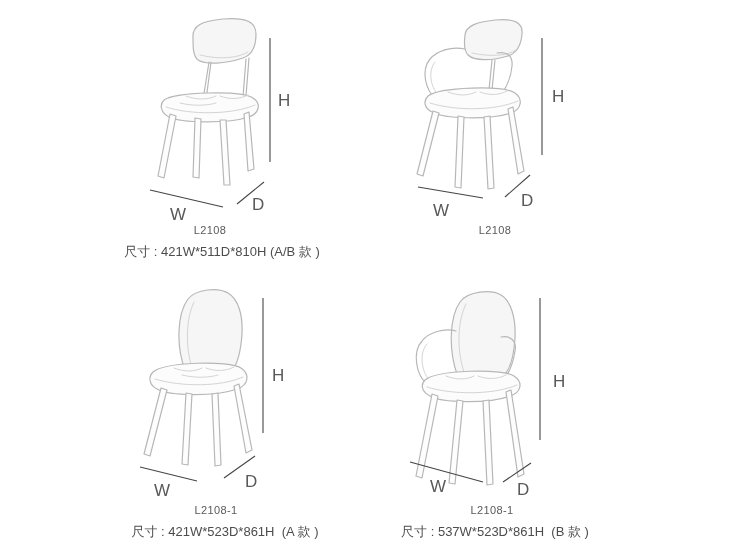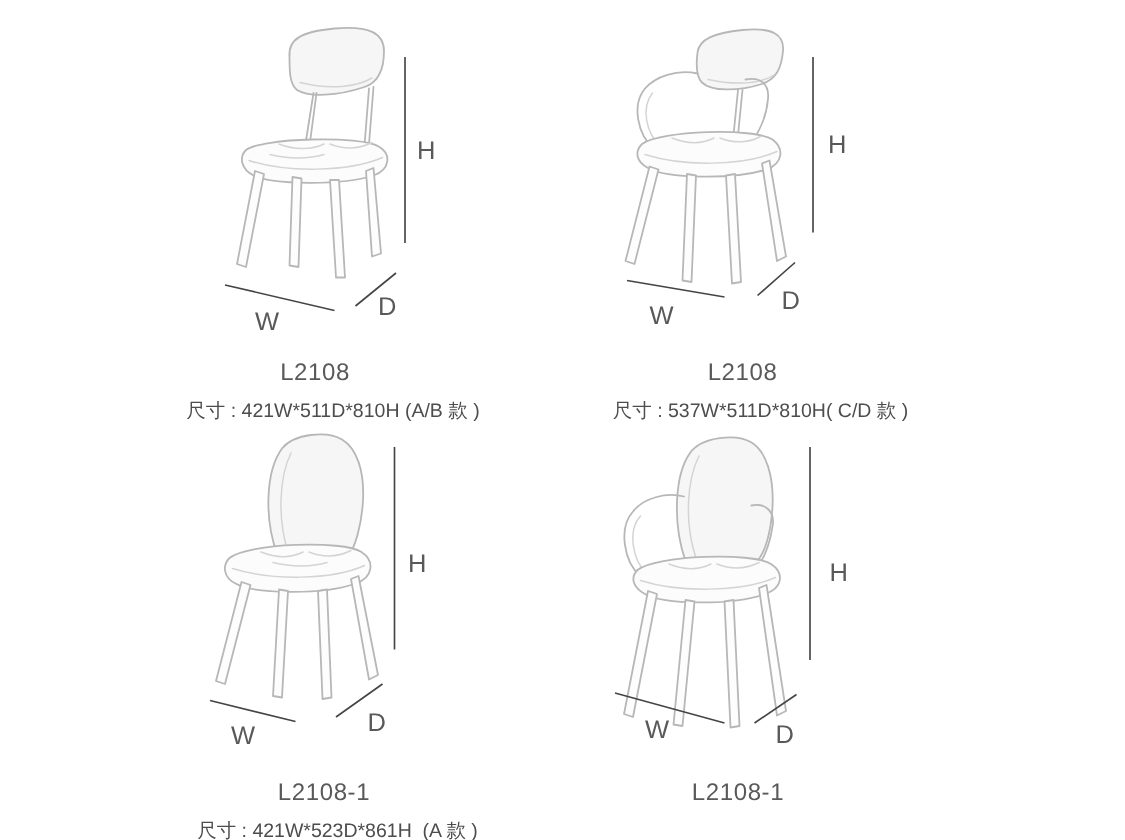--- a/index.html
+++ b/index.html
@@ -13,21 +13,21 @@
   .cell-bl{left:66px;top:288px;}
   .cell-br{left:342px;top:288px;}
   svg.diagram{display:block;width:300px;height:216px;}
   .sketch{stroke:#b7b7b7;fill:none;stroke-width:1.2;stroke-linecap:round;stroke-linejoin:round;}
   .panel{fill:#f6f6f6;}
   .seat{fill:#fcfcfc;}
   .leg{fill:#fdfdfd;}
   .faint{stroke:#d4d4d4;stroke-width:1;}
   .dim{stroke:#454545;stroke-width:1.1;fill:none;}
   .dim-label{fill:#595959;font-size:17px;font-family:"Liberation Sans","DejaVu Sans",sans-serif;}
-  .model{font-size:16px;color:#595959;letter-spacing:.4px;margin-top:16px;}
+  .model{font-size:11px;color:#595959;letter-spacing:.4px;margin-top:0;}
   .spec{font-size:13px;color:#4d4d4d;margin-top:7px;white-space:pre;}
   .cell-tl .spec{transform:translateX(12px);}
   .cell-tr .spec{transform:translateX(12px);}
   .cell-bl .spec{transform:translateX(9px);}
   .cell-br .spec{transform:translateX(3px);}
 </style>
 </head>
 <body>
 
 <div class="canvas">
@@ -90,21 +90,20 @@
       <g>
         <path class="dim" d="M197,30 L197,147"></path>
         <text class="dim-label" x="207" y="94">H</text>
         <path class="dim" d="M73,179 L138,190"></path>
         <text class="dim-label" x="96" y="208" text-anchor="middle">W</text>
         <path class="dim" d="M160,189 L185,167"></path>
         <text class="dim-label" x="176" y="198">D</text>
       </g>
     </svg>
     <div class="model">L2108</div>
-    <div class="spec">尺寸 : 537W*511D*810H( C/D 款 )</div>
   </section>
 
   <section class="cell cell-bl">
     <svg class="diagram" viewBox="0 0 300 216">
       <g>
 
         <path class="sketch panel" d="M119,82 C110,58 111,26 122,11 C130,1 152,-1 162,5 C172,11 177,26 176,46 C175,62 171,77 165,85 C150,90 130,88 119,82 Z"></path>
         <path class="sketch faint" d="M126,80 C119,58 120,30 128,14"></path>
 
         <path class="sketch seat" d="M87,84 C99,74 163,72 175,80 C184,86 183,97 171,101 C149,109 103,108 91,101 C83,97 82,89 87,84 Z"></path>
@@ -153,15 +152,16 @@
       <g>
         <path class="dim" d="M198,10 L198,152"></path>
         <text class="dim-label" x="211" y="99">H</text>
         <path class="dim" d="M68,174 L141,194"></path>
         <text class="dim-label" x="96" y="204" text-anchor="middle">W</text>
         <path class="dim" d="M161,194 L189,175"></path>
         <text class="dim-label" x="175" y="207">D</text>
       </g>
     </svg>
     <div class="model">L2108-1</div>
+    <div class="spec">尺寸 : 537W*523D*861H  (B 款 )</div>
   </section>
 
 </div>
 
 </body></html>

